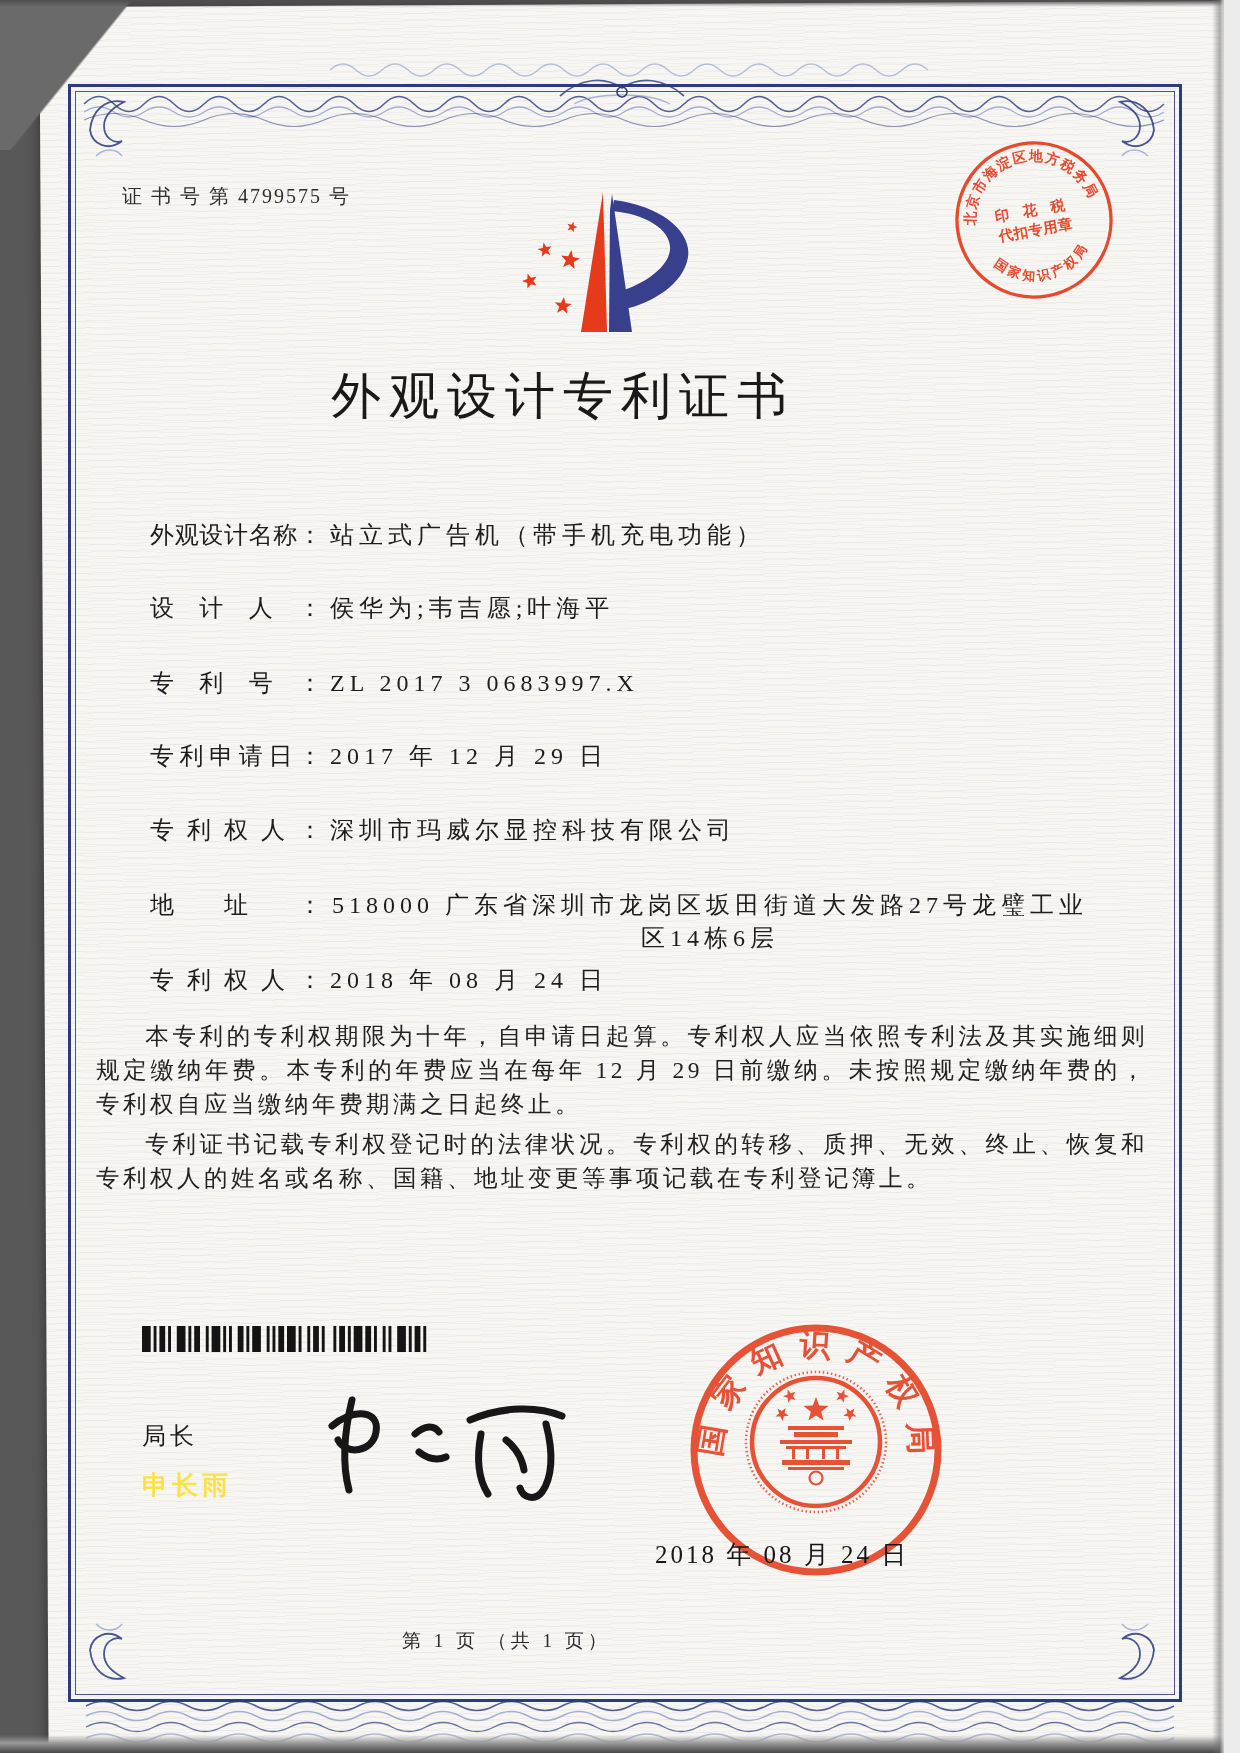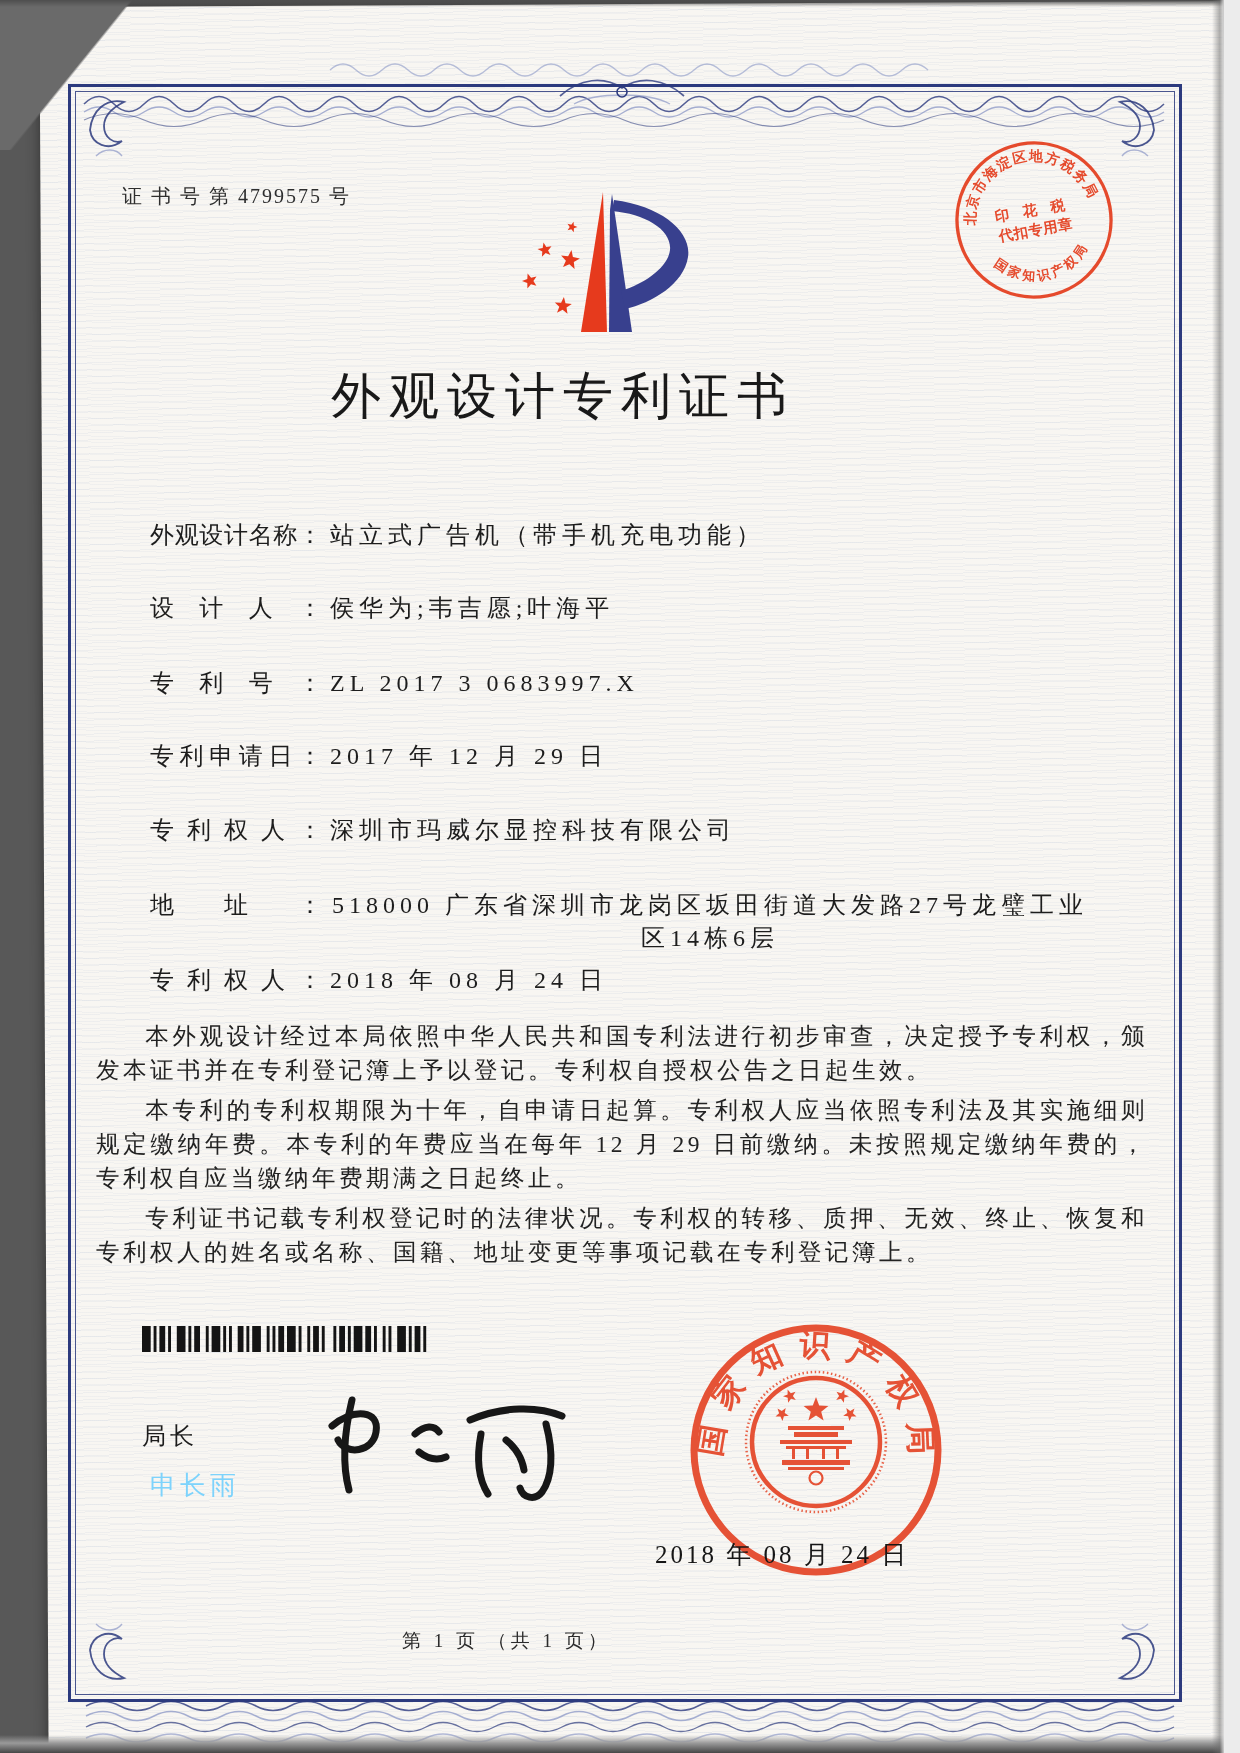--- a/index.html
+++ b/index.html
@@ -37,21 +37,21 @@
   .gaz{position:absolute;left:494px;top:0;}
   .gaz .lbl2{letter-spacing:1px;}
   .gaz .val{letter-spacing:3px;}
 
   .paras{position:absolute;left:96px;top:1019px;width:1052px;z-index:3;color:#222;}
   .paras p{margin:0 0 6px 0;font-size:23.5px;line-height:34px;letter-spacing:3.5px;
            text-align:justify;text-indent:2.1em;}
 
   .barcode{position:absolute;left:142px;top:1326px;width:290px;height:26px;z-index:3;}
   .director-title{position:absolute;left:142px;top:1420px;font-size:24px;letter-spacing:4px;color:#1c1c1c;z-index:3;}
-  .director-name{position:absolute;left:150px;top:1468px;font-size:26px;letter-spacing:4px;color:#7dd3fc;z-index:3;}
+  .director-name{position:absolute;left:142px;top:1468px;font-size:26px;letter-spacing:4px;color:#fde047;z-index:3;font-weight:bold;}
   .signature{position:absolute;left:318px;top:1378px;width:268px;height:130px;z-index:3;}
 
   .office-seal{position:absolute;left:688px;top:1322px;width:256px;height:256px;z-index:3;opacity:.95;}
   .issue-date{position:absolute;left:655px;top:1538px;font-size:25px;letter-spacing:3px;color:#161616;z-index:4;}
   .footer{position:absolute;left:402px;top:1628px;font-size:19px;letter-spacing:4px;color:#2b2b2b;z-index:3;}
 
   
   .scan-corner{position:absolute;left:0;top:0;width:175px;height:150px;z-index:9;
       background:linear-gradient(129deg,#6a6a6a 0 44%,rgba(106,106,106,0) 45%);}
   .scan-top{position:absolute;left:0;top:0;right:0;height:7px;z-index:9;
@@ -143,21 +143,20 @@
   <div class="row r1"><span class="lbl">外观设计名称：</span><span class="val">站立式广告机（带手机充电功能）</span></div>
   <div class="row r2"><span class="lbl">设计人：</span><span class="val">侯华为;韦吉愿;叶海平</span></div>
   <div class="row r3"><span class="lbl">专利号：</span><span class="val">ZL 2017 3 0683997.X</span></div>
   <div class="row r4"><span class="lbl">专利申请日：</span><span class="val">2017 年 12 月 29 日</span></div>
   <div class="row r5"><span class="lbl">专利权人：</span><span class="val">深圳市玛威尔显控科技有限公司</span></div>
   <div class="row r6"><span class="lbl">地址：</span><span class="val">518000 广东省深圳市龙岗区坂田街道大发路27号龙璧工业区14栋6层</span></div>
   <div class="row r7"><span class="lbl">专利权人：</span><span class="val">2018 年 08 月 24 日</span></div>
 </div>
 
 <div class="paras">
-  <p>本外观设计经过本局依照中华人民共和国专利法进行初步审查，决定授予专利权，颁发本证书并在专利登记簿上予以登记。专利权自授权公告之日起生效。</p>
   <p>本专利的专利权期限为十年，自申请日起算。专利权人应当依照专利法及其实施细则规定缴纳年费。本专利的年费应当在每年 12 月 29 日前缴纳。未按照规定缴纳年费的，专利权自应当缴纳年费期满之日起终止。</p>
   <p>专利证书记载专利权登记时的法律状况。专利权的转移、质押、无效、终止、恢复和专利权人的姓名或名称、国籍、地址变更等事项记载在专利登记簿上。</p>
 </div>
 
 <svg class="barcode" id="barcode" viewBox="0 0 290 26" preserveAspectRatio="none">
     <rect x="0.00" y="0" width="8.70" height="26" fill="#141414"></rect>
     <rect x="11.60" y="0" width="2.90" height="26" fill="#141414"></rect>
     <rect x="17.40" y="0" width="5.80" height="26" fill="#141414"></rect>
     <rect x="26.10" y="0" width="2.90" height="26" fill="#141414"></rect>
     <rect x="34.80" y="0" width="8.70" height="26" fill="#141414"></rect>

